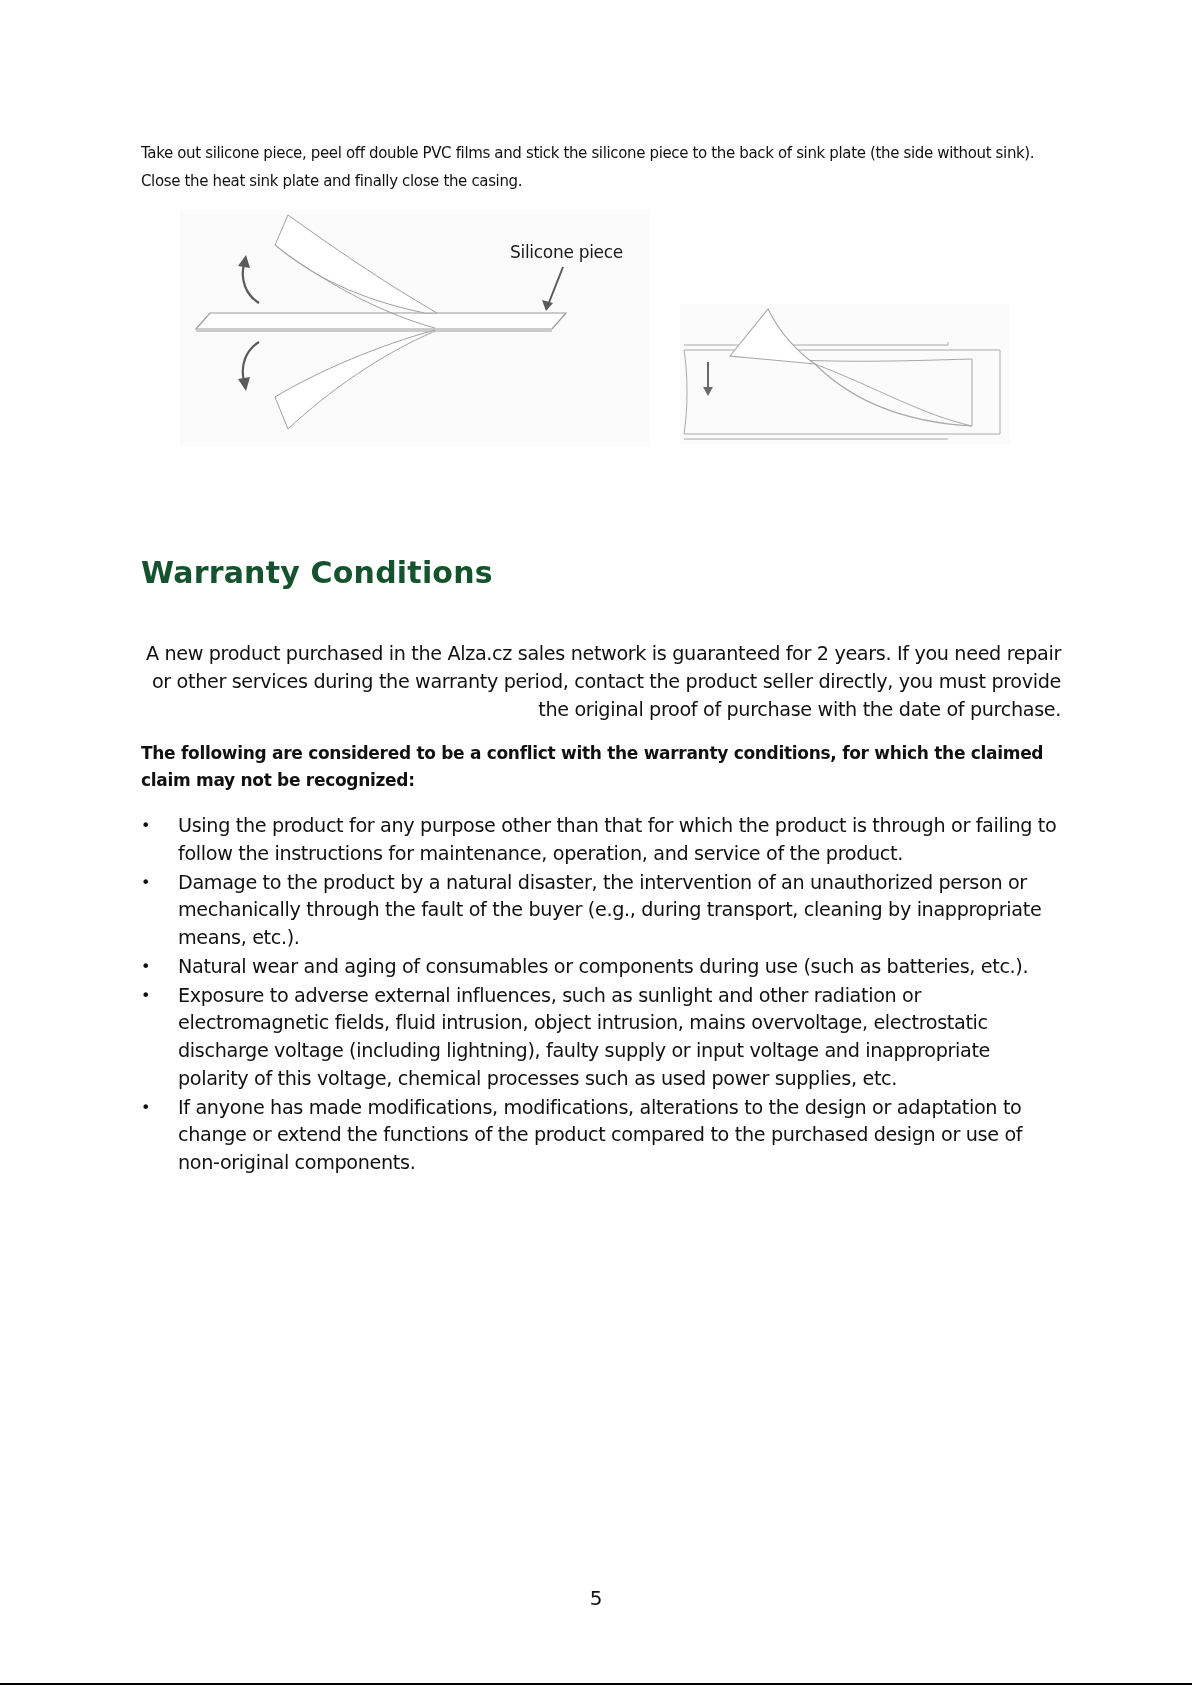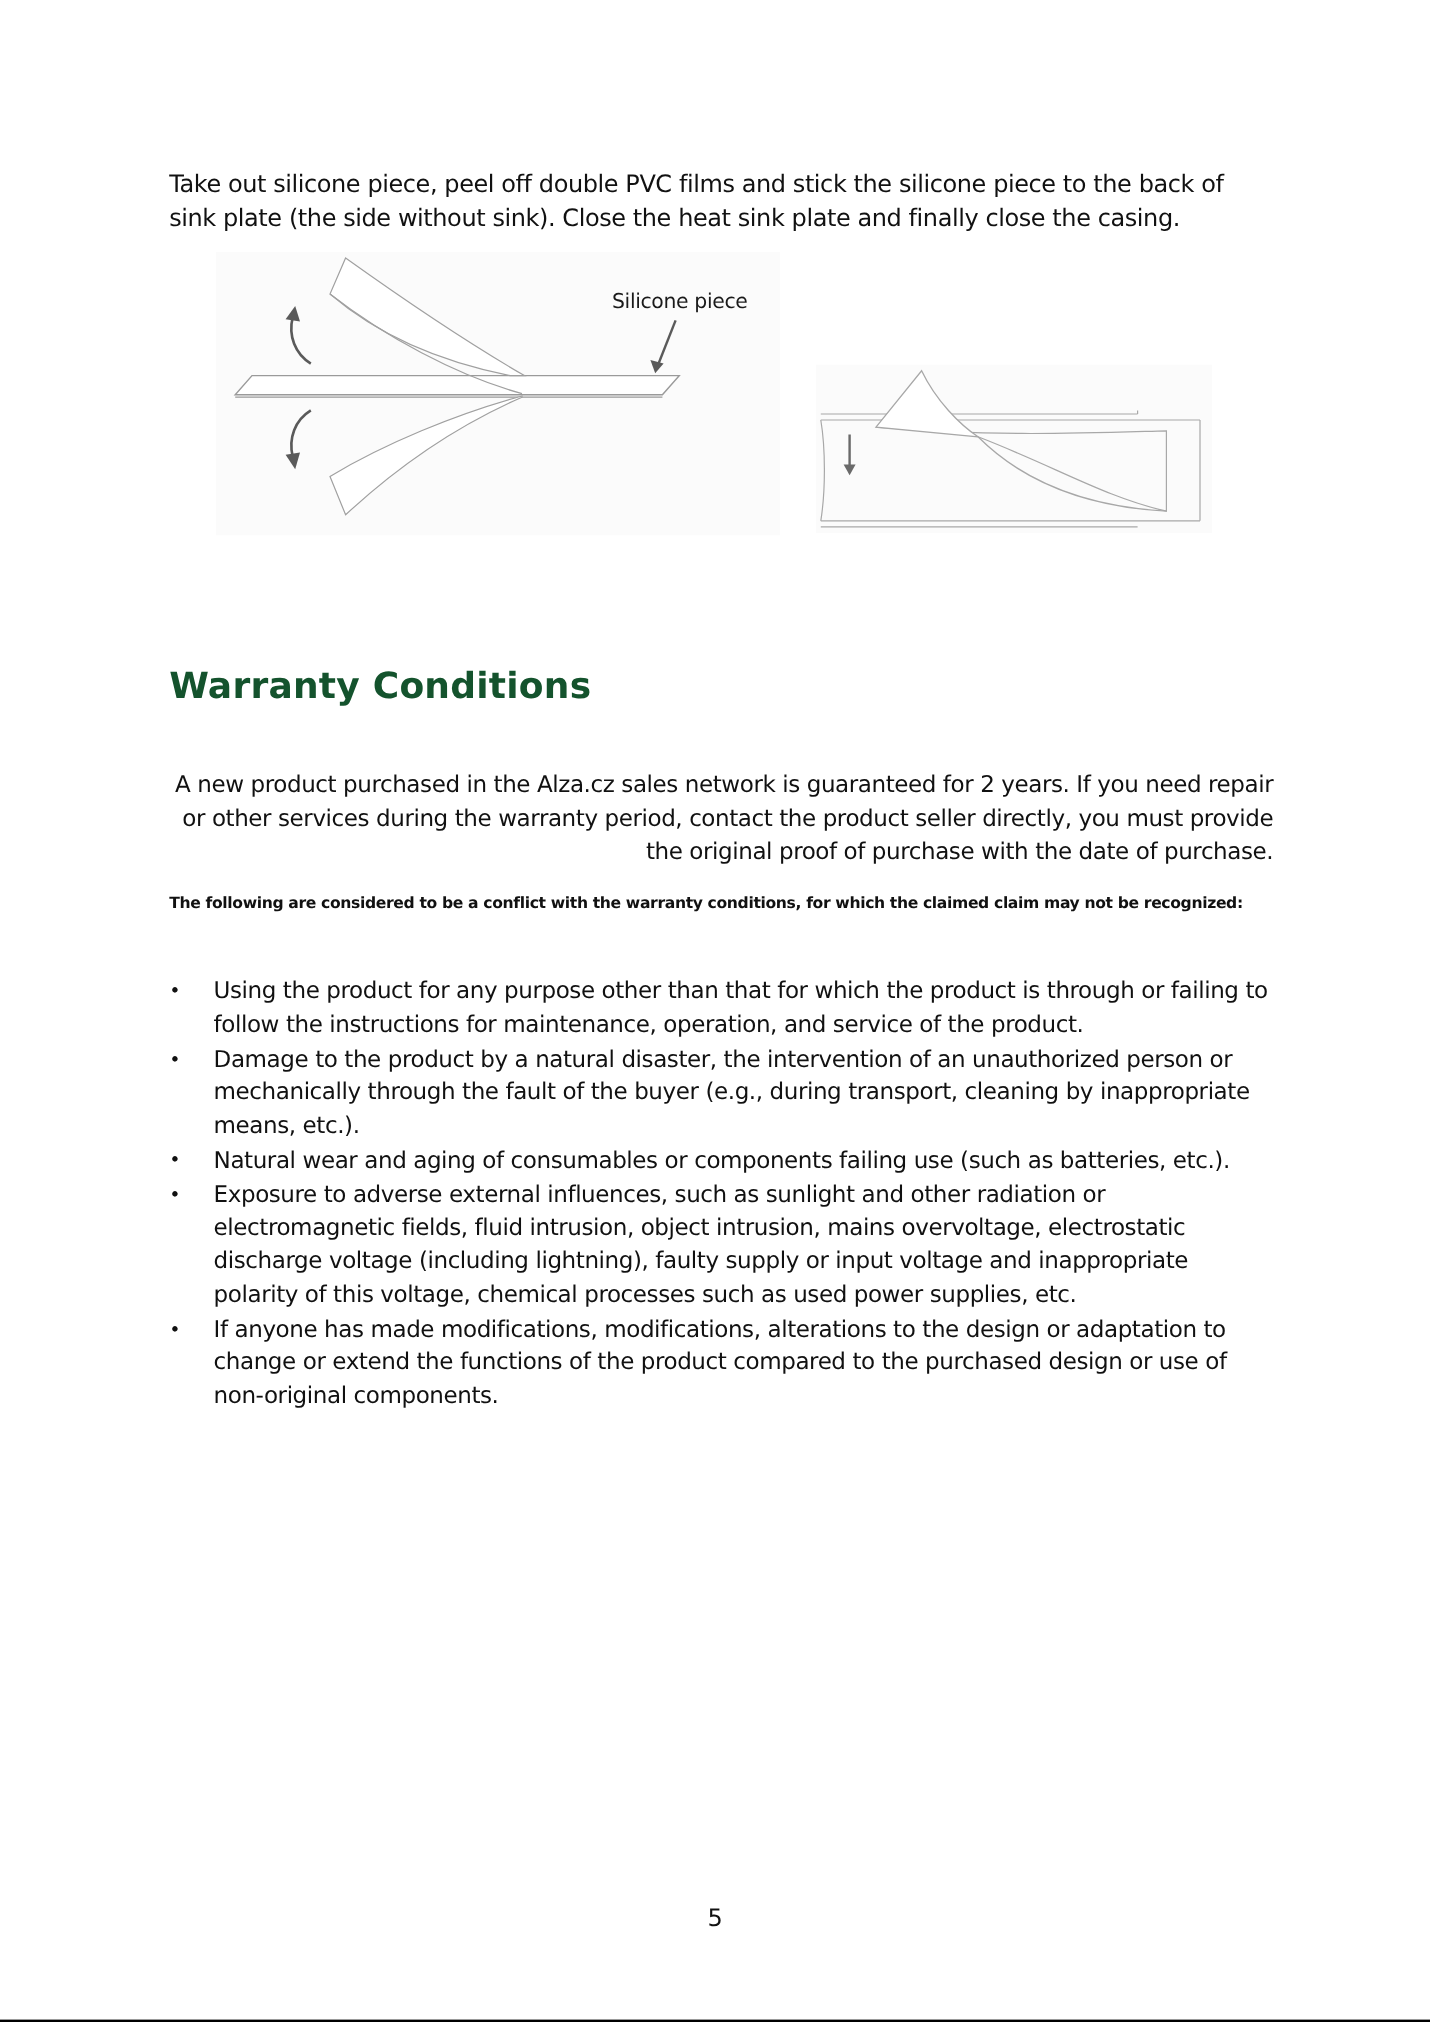--- a/index.html
+++ b/index.html
@@ -27,21 +27,21 @@
       left: 0; right: 0;
       bottom: 0;
       height: 2px;
       background: #000000;
     }
     .intro {
       position: absolute;
       left: 141px;
       top: 139px;
       width: 920px;
-      font-size: 20px;
+      font-size: 15px;
       line-height: 28px;
       letter-spacing: -0.35px;
       margin: 0;
     }
     .figure-left {
       position: absolute;
       left: 180px;
       top: 210px;
       width: 470px;
       height: 236px;
@@ -87,21 +87,21 @@
       line-height: 28px;
       letter-spacing: -0.35px;
       text-align: right;
     }
     .bold-para {
       position: absolute;
       left: 141px;
       top: 740px;
       width: 920px;
       margin: 0;
-      font-size: 13px;
+      font-size: 17px;
       line-height: 27px;
       font-weight: bold;
       letter-spacing: -0.3px;
     }
     .conditions {
       position: absolute;
       left: 141px;
       top: 812px;
       width: 920px;
       margin: 0;
@@ -200,21 +200,21 @@
     <li>
       <span class="bullet">•</span>
       <span>Using the product for any purpose other than that for which the product is through or failing to follow the instructions for maintenance, operation, and service of the product.</span>
     </li>
     <li>
       <span class="bullet">•</span>
       <span>Damage to the product by a natural disaster, the intervention of an unauthorized person or mechanically through the fault of the buyer (e.g., during transport, cleaning by inappropriate means, etc.).</span>
     </li>
     <li>
       <span class="bullet">•</span>
-      <span>Natural wear and aging of consumables or components failing use (such as batteries, etc.).</span>
+      <span>Natural wear and aging of consumables or components during use (such as batteries, etc.).</span>
     </li>
     <li>
       <span class="bullet">•</span>
       <span>Exposure to adverse external influences, such as sunlight and other radiation or electromagnetic fields, fluid intrusion, object intrusion, mains overvoltage, electrostatic discharge voltage (including lightning), faulty supply or input voltage and inappropriate polarity of this voltage, chemical processes such as used power supplies, etc.</span>
     </li>
     <li>
       <span class="bullet">•</span>
       <span>If anyone has made modifications, modifications, alterations to the design or adaptation to change or extend the functions of the product compared to the purchased design or use of non-original components.</span>
     </li>
   </ul>

